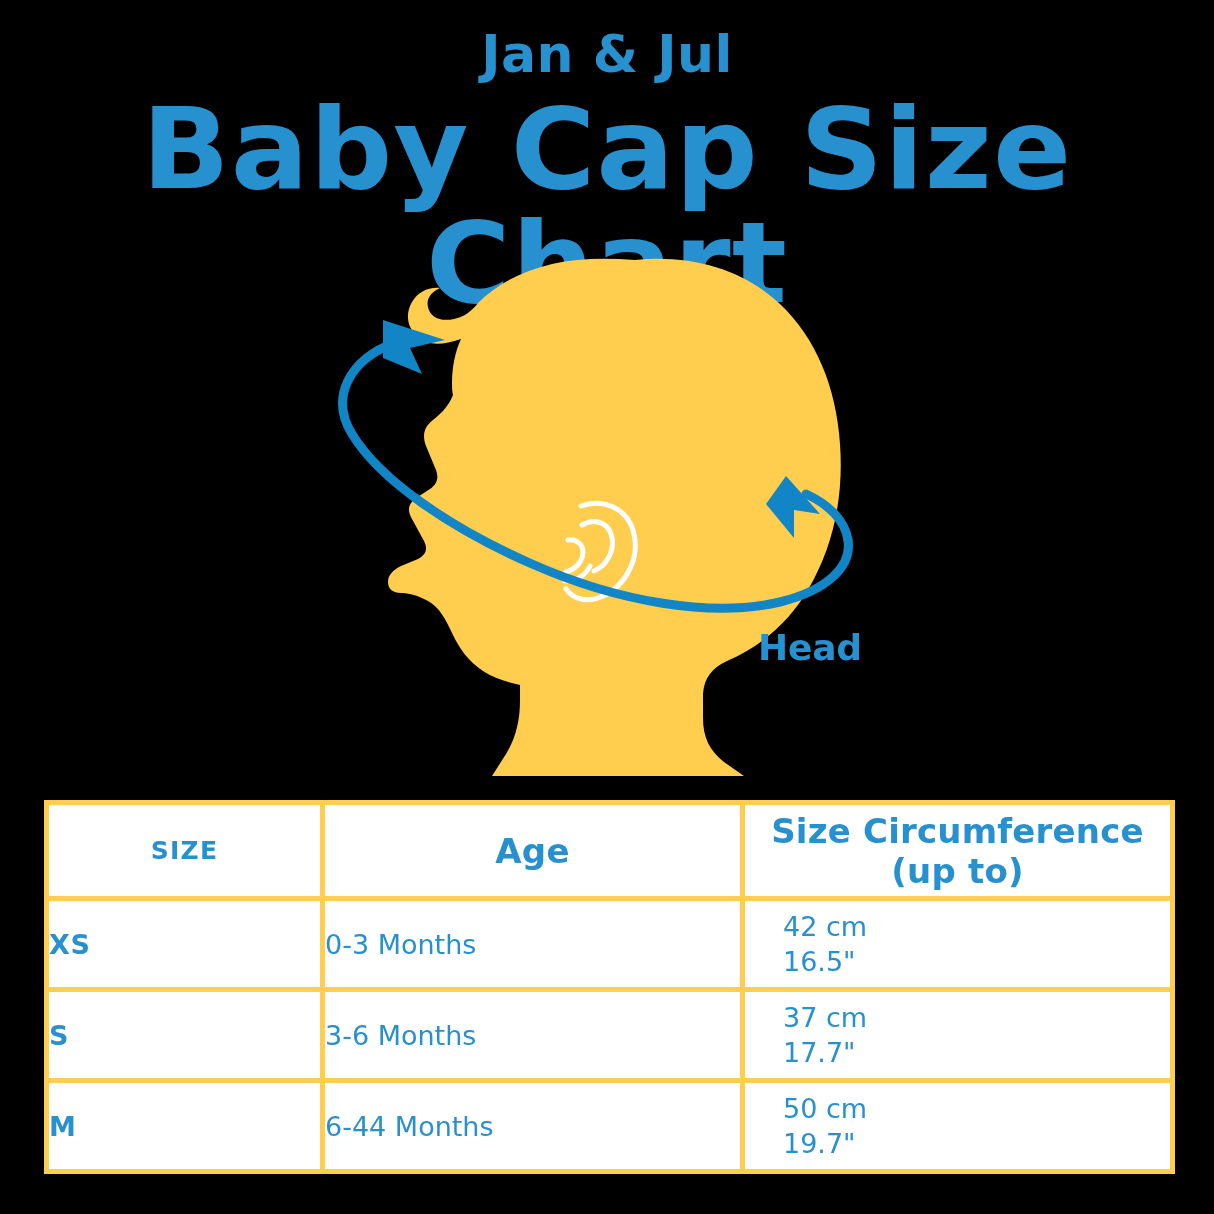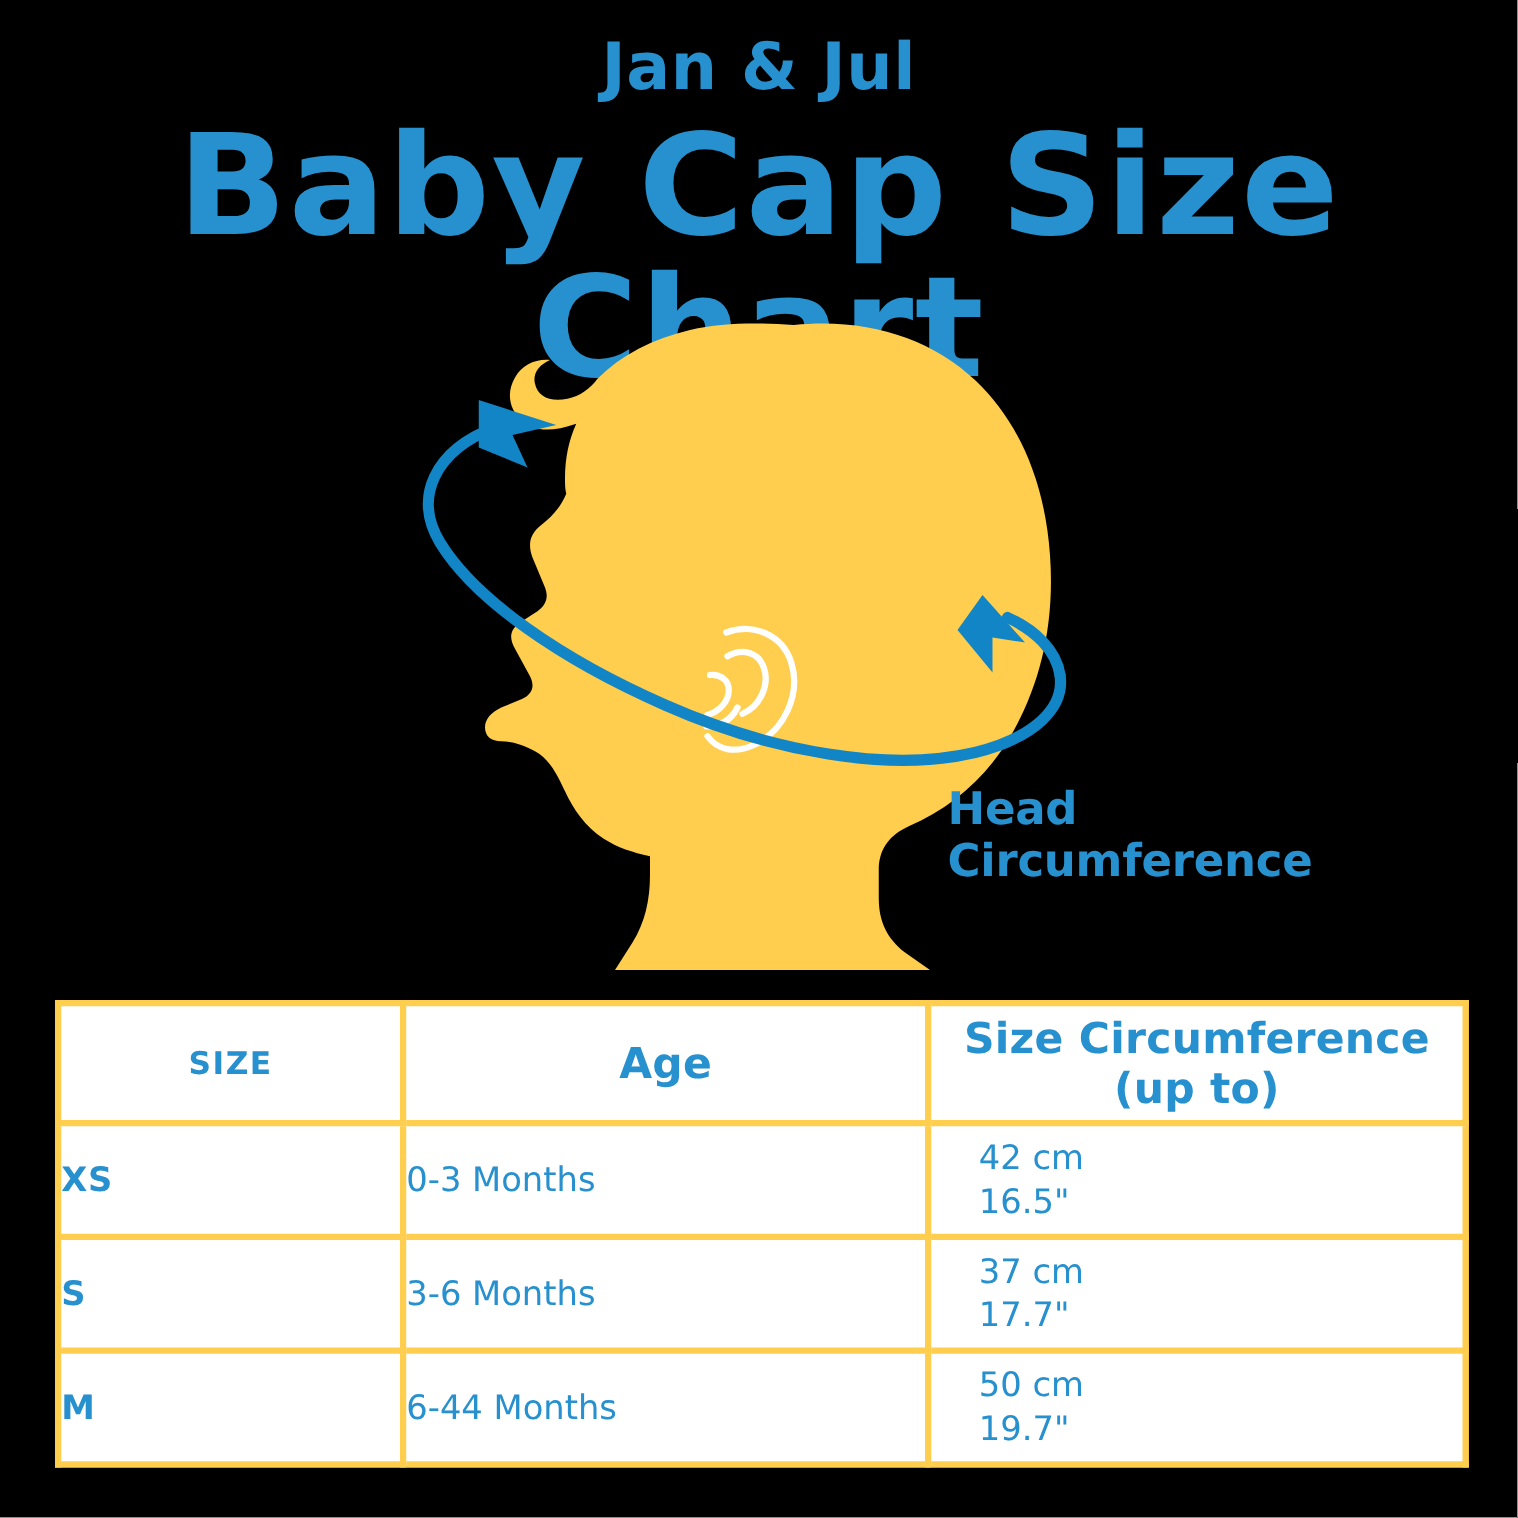--- a/index.html
+++ b/index.html
@@ -207,21 +207,20 @@
       </g>
 
       <polygon fill="#1285C6" points="83,72 145,92 110,100 122,126 83,110"></polygon>
 
       <polygon fill="#1285C6" points="486,228 520,266 494,262 494,290 466,256"></polygon>
     </svg>
   </div>
 
   <div class="head-label">
     <div>Head</div>
-    <div>Circumference</div>
   </div>
 
   <table class="size-table">
     <colgroup>
       <col class="col-size">
       <col class="col-age">
       <col class="col-head">
     </colgroup>
     <thead>
       <tr>

